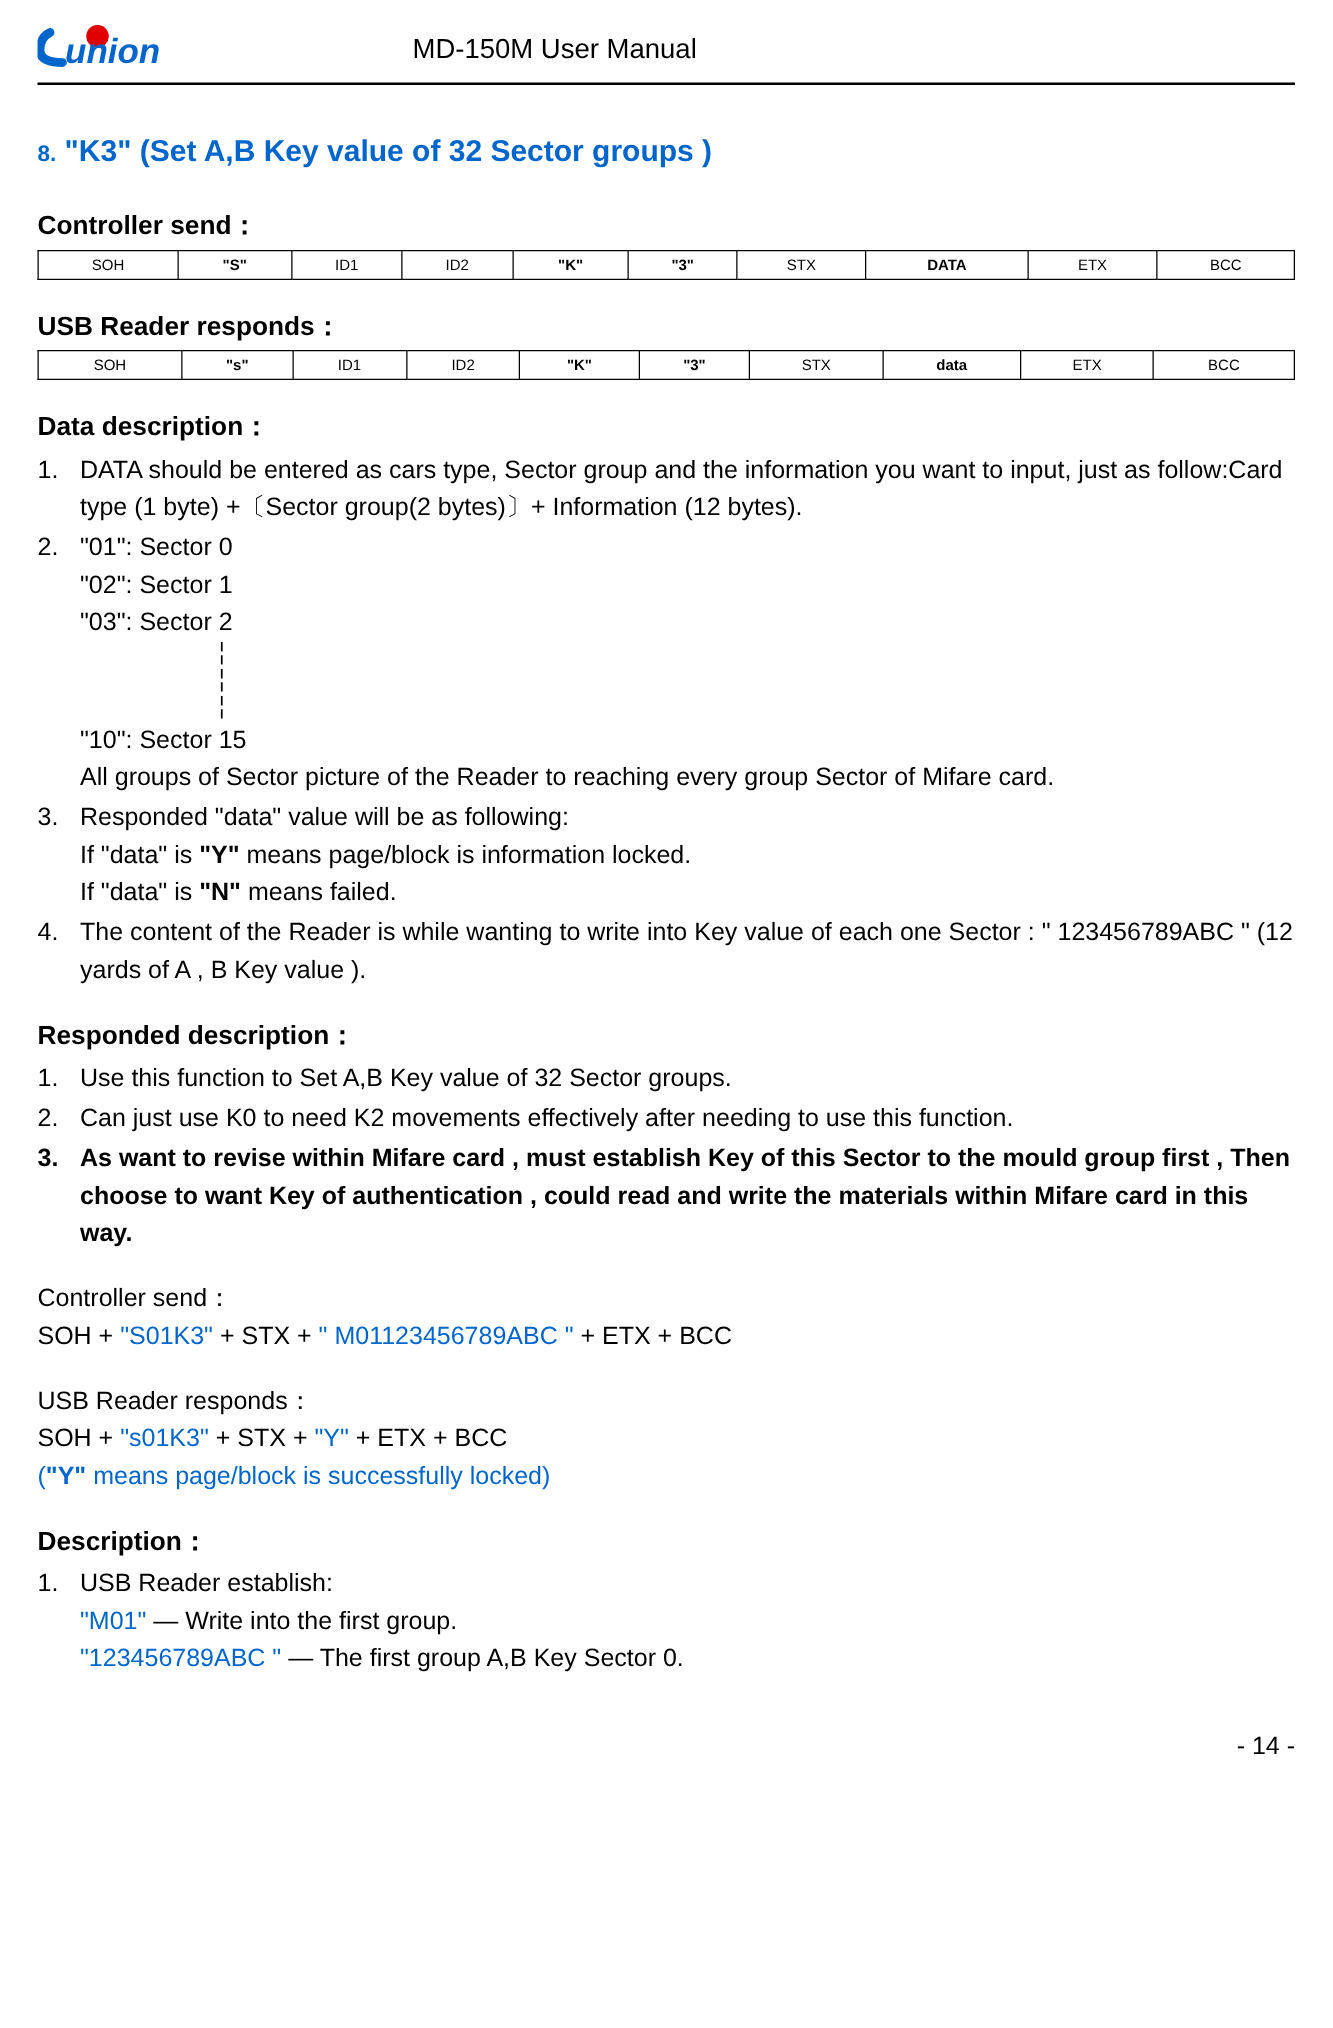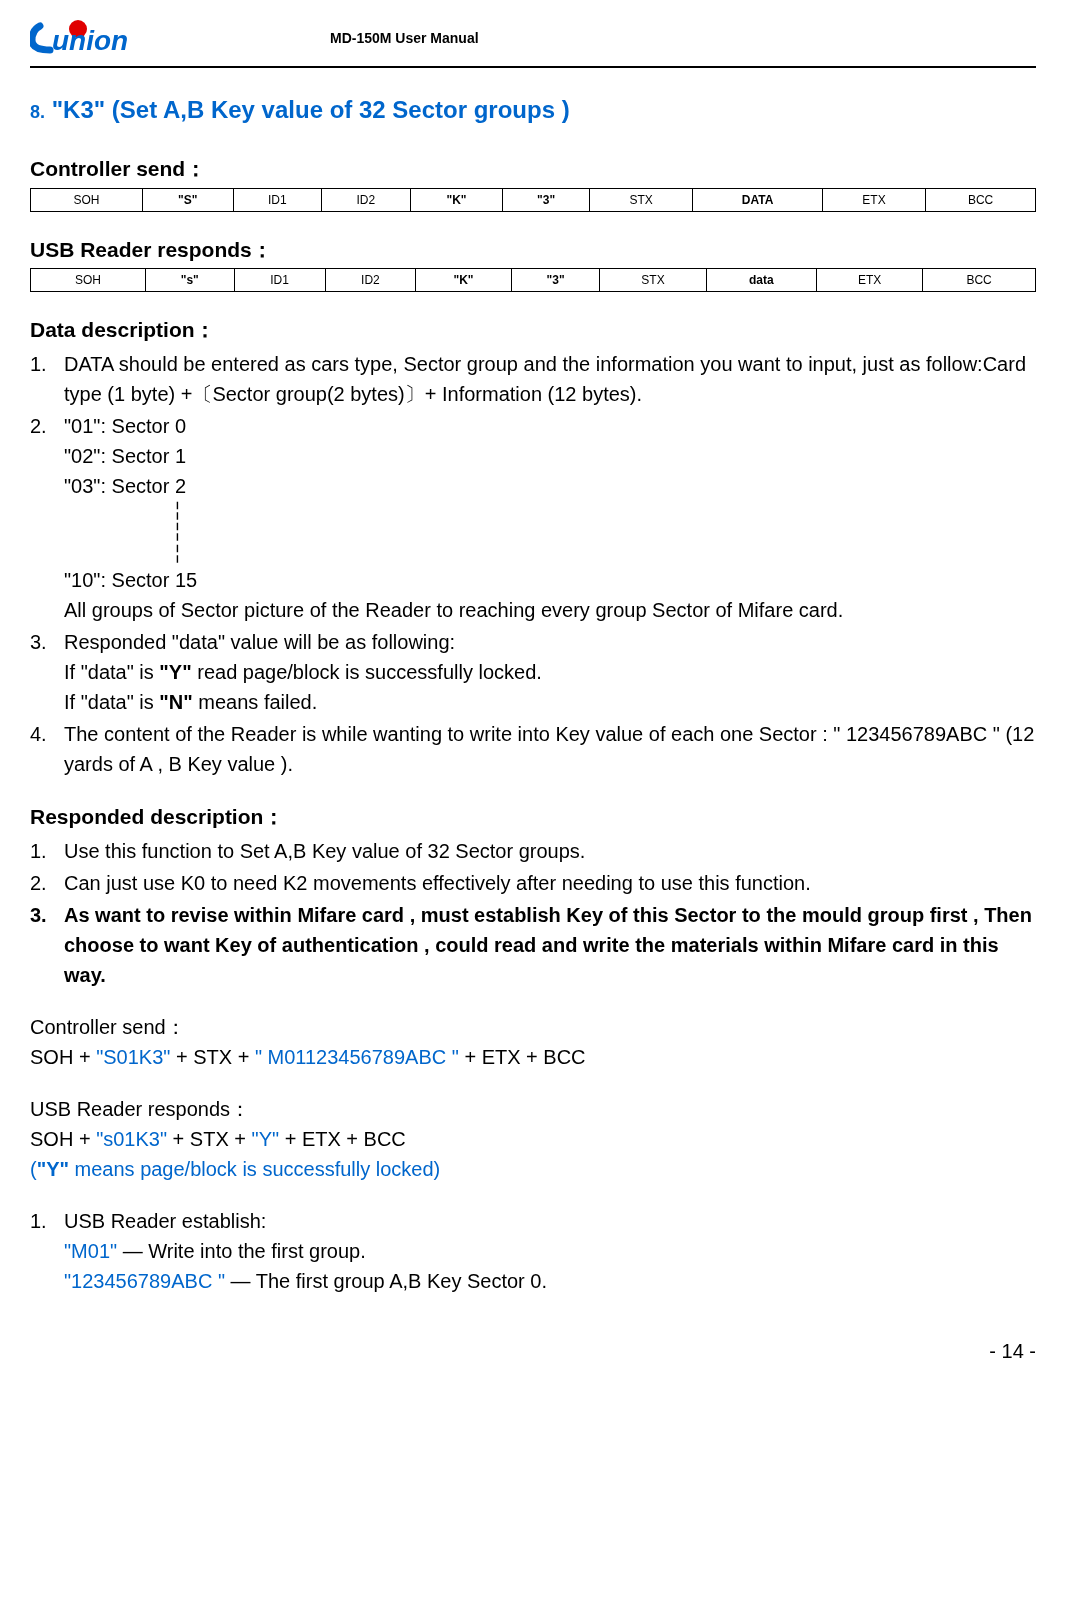--- a/index.html
+++ b/index.html
@@ -10,31 +10,31 @@
       padding: 20px 30px 40px 30px;
       font-size: 20px;
       line-height: 1.5;
       color: #000;
     }
     .header {
       display: flex;
       align-items: center;
       border-bottom: 2px solid #000;
       padding-bottom: 10px;
-      margin-bottom: 24px;
+      margin-bottom: 36px;
     }
     .logo {
       display: flex;
       align-items: center;
       gap: 0;
       margin-right: 180px;
     }
     .manual-title {
-      font-weight: bold;
-      font-size: 14px;
+      font-weight: normal;
+      font-size: 22px;
       flex: 1;
       text-align: left;
     }
     h2.section-title {
       color: #0066cc;
       font-size: 24px;
       margin-bottom: 25px;
       font-weight: bold;
     }
     h2.section-title .num { font-size: 18px; }
@@ -136,21 +136,21 @@
           <div>"10":  Sector   15</div>
           <div>All groups of Sector picture of the Reader to reaching every group Sector of Mifare card.</div>
         </div>
       </span>
     </li>
     <li>
       <span class="li-num">3.</span>
       <span class="li-body">
         <span>Responded "data" value will be as following:</span>
         <div>
-          <span>If "data" is </span><span class="bold">"Y"</span><span> read page/block is successfully locked.</span>
+          <span>If "data" is </span><span class="bold">"Y"</span><span> means page/block is information locked.</span>
         </div>
         <div>
           <span>If "data" is </span><span class="bold">"N"</span><span> means failed.</span>
         </div>
       </span>
     </li>
     <li>
       <span class="li-num">4.</span>
       <span class="li-body">The content of the Reader is while wanting to write into Key value of each one Sector : " 123456789ABC " (12 yards of A , B Key value ).</span>
     </li>
@@ -179,20 +179,21 @@
   <div class="spacer"></div>
   <div>USB Reader responds：</div>
   <div>
     <span>SOH + </span><span class="blue">"s01K3"</span><span> + STX + </span><span class="blue">"Y"</span><span> + ETX + BCC</span>
   </div>
   <div class="blue">
     <span>(</span><span class="bold">"Y"</span><span> means page/block is successfully locked)</span>
   </div>
   <div class="spacer"></div>
 
+  <div class="sub-title">Description：</div>
   <ol class="numlist">
     <li>
       <span class="li-num">1.</span>
       <span class="li-body">
         <span>USB Reader establish:</span>
         <div>
           <span class="blue">"M01"</span><span> — Write into the first group.</span>
         </div>
         <div>
           <span class="blue">"123456789ABC "</span><span> — The first group A,B Key Sector 0.</span>

